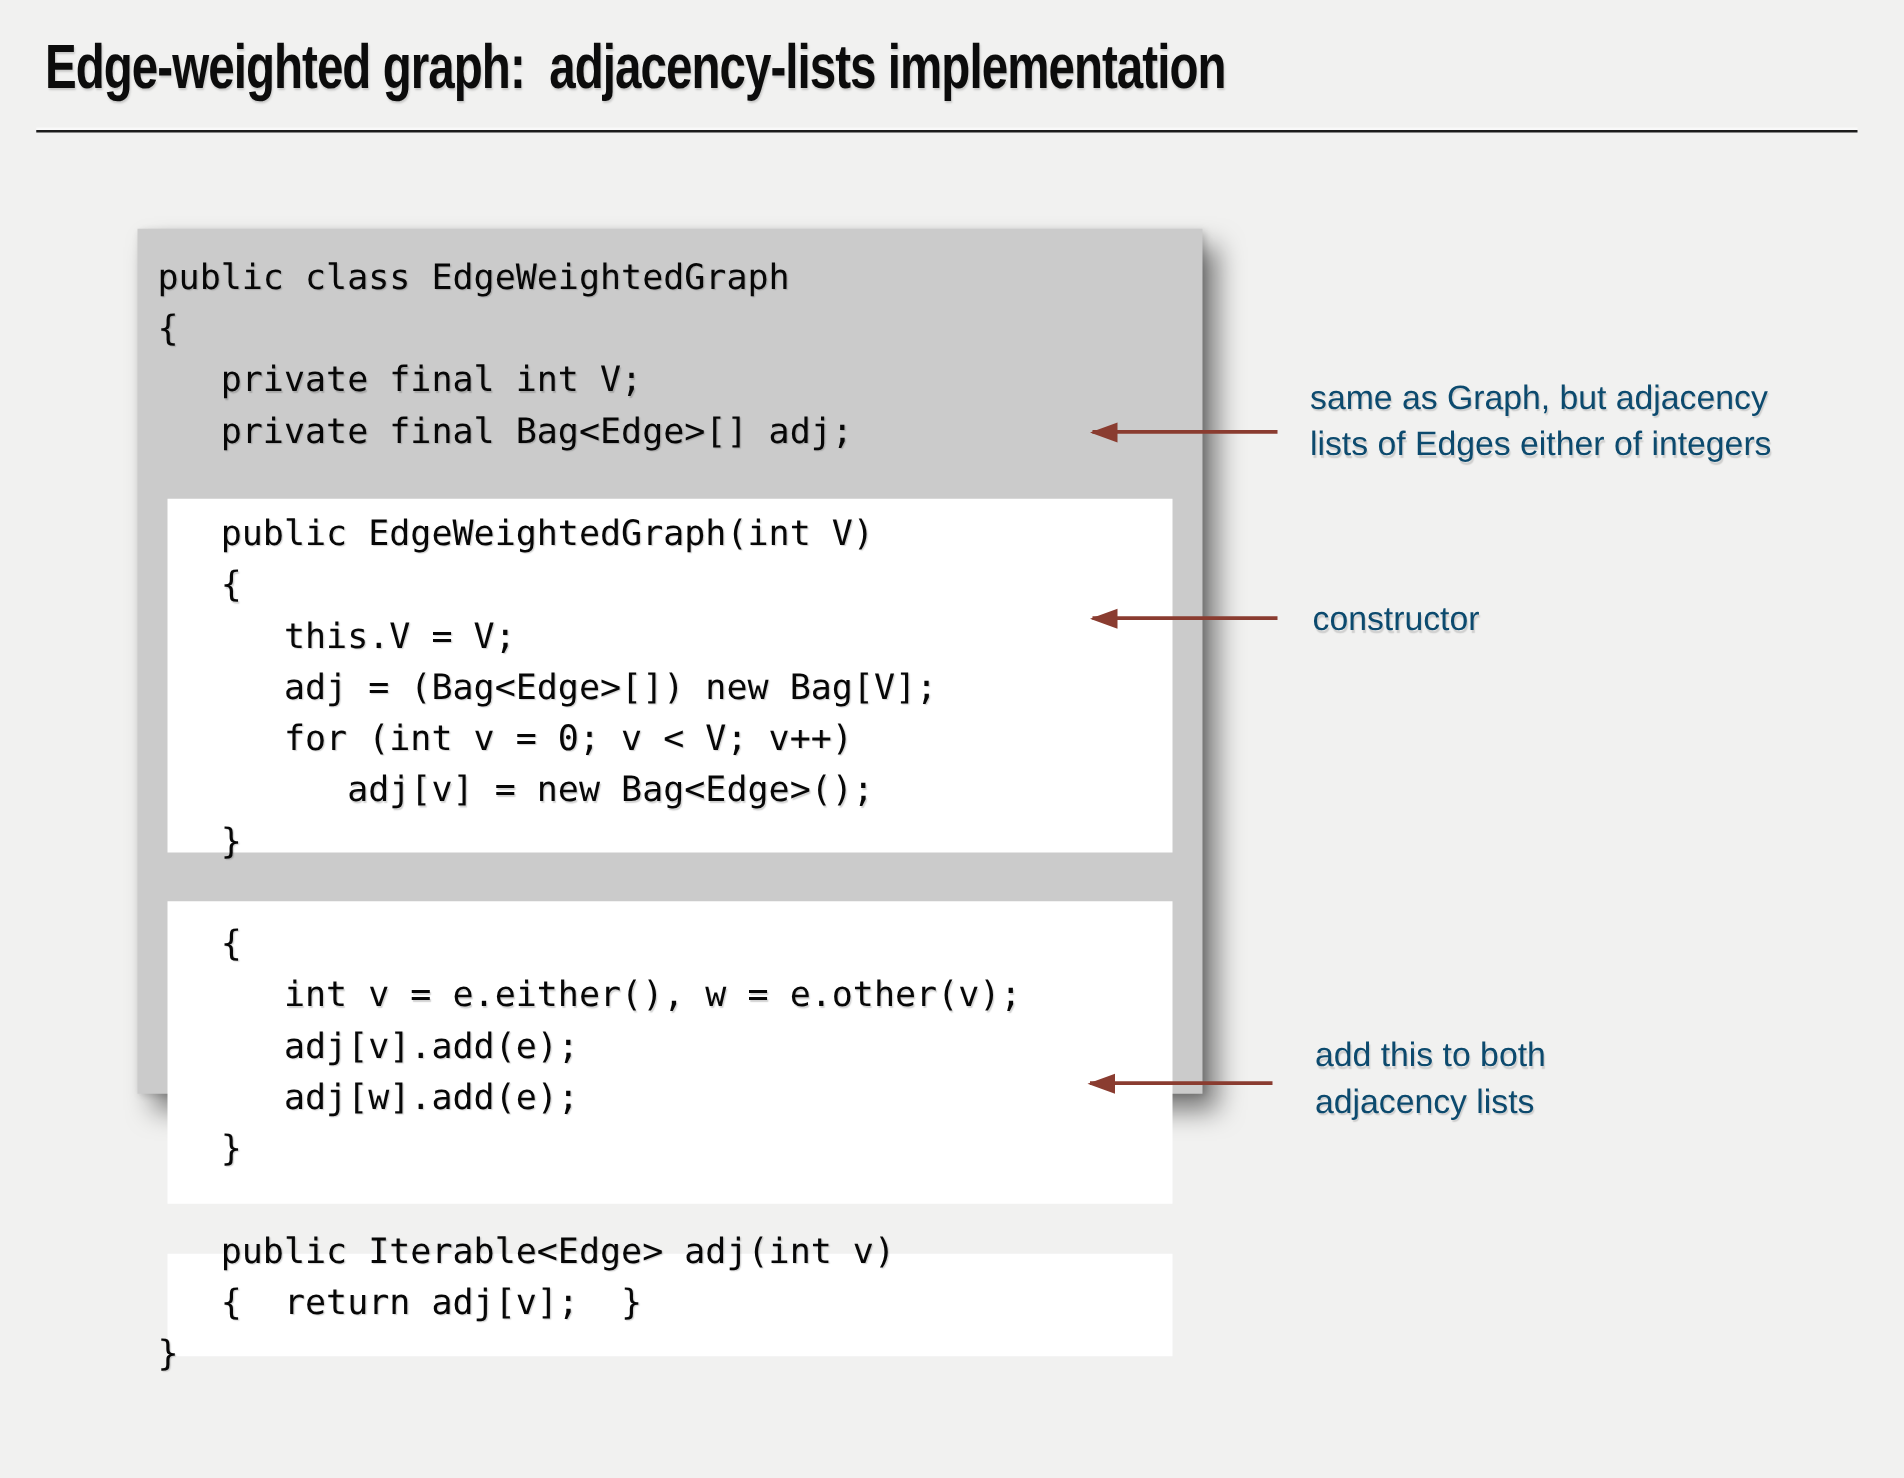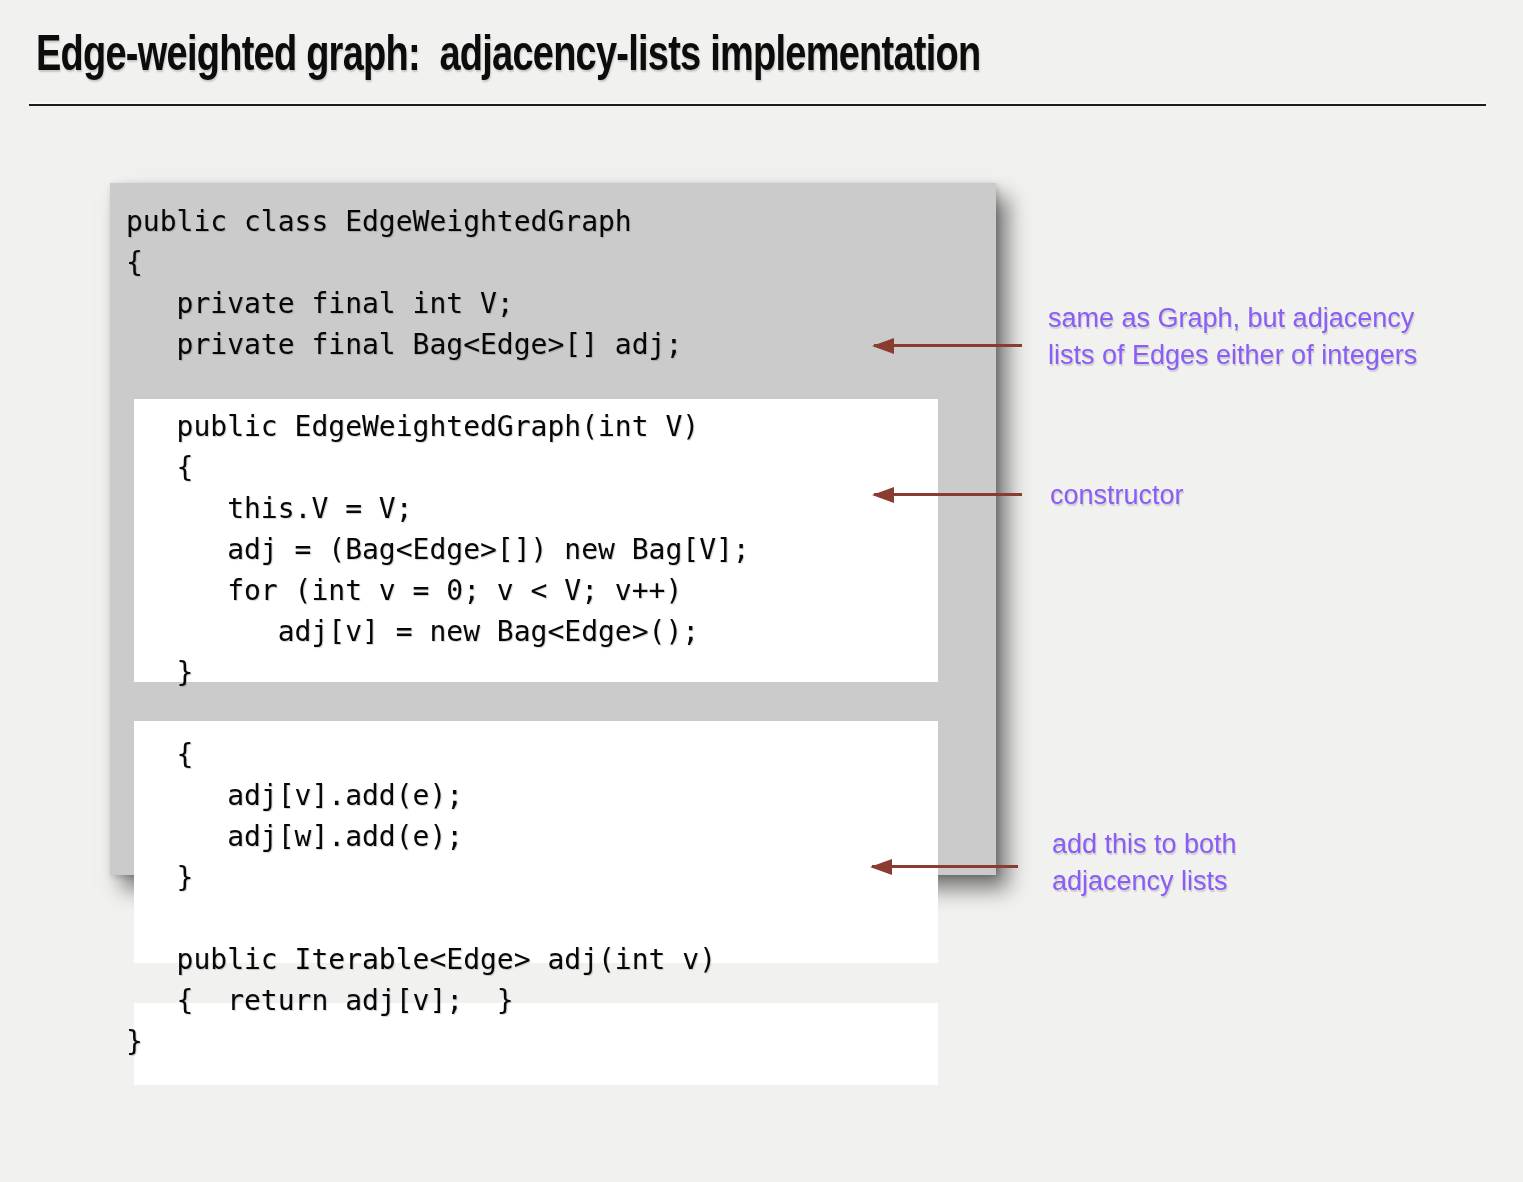--- a/index.html
+++ b/index.html
@@ -42,21 +42,20 @@
 
   
   .code-panel {
     position: absolute;
     left: 110px;
     top: 183px;
     width: 852px;
     height: 692px;
     background: #cbcbcb;
     box-shadow: 12px 14px 20px rgba(0,0,0,0.50), 2px 2px 6px rgba(0,0,0,0.18);
-    padding-left: 34px;
   }
   .highlight-box {
     position: absolute;
     left: 24px;
     width: 804px;
     background: #ffffff;
   }
   .hl-constructor { top: 216px; height: 283px; }
   .hl-addedge     { top: 538px; height: 242px; }
   .hl-adj         { top: 820px; height:  82px; }
@@ -72,21 +71,21 @@
   }
   .code-line {
     height: 41px;
     line-height: 41px;
     white-space: pre;
   }
 
   
   .annotation {
     position: absolute;
-    color: #8b5cf6;
+    color: #0c4a6e;
     font-size: 27px;
     line-height: 37px;
     text-shadow: 1px 2px 1px rgba(0,0,0,0.15);
     font-family: "Liberation Sans", sans-serif;
   }
   .ann-same   { left: 1048px; top: 300px; }
   .ann-ctor   { left: 1050px; top: 477px; }
   .ann-add    { left: 1052px; top: 826px; }
 
   .arrow {
@@ -128,20 +127,21 @@
     <div class="code-line"></div>
     <div class="code-line">   public EdgeWeightedGraph(int V)</div>
     <div class="code-line">   {</div>
     <div class="code-line">      this.V = V;</div>
     <div class="code-line">      adj = (Bag&lt;Edge&gt;[]) new Bag[V];</div>
     <div class="code-line">      for (int v = 0; v &lt; V; v++)</div>
     <div class="code-line">         adj[v] = new Bag&lt;Edge&gt;();</div>
     <div class="code-line">   }</div>
     <div class="code-line"></div>
     <div class="code-line">   {</div>
+    <div class="code-line">      int v = e.either(), w = e.other(v);</div>
     <div class="code-line">      adj[v].add(e);</div>
     <div class="code-line">      adj[w].add(e);</div>
     <div class="code-line">   }</div>
     <div class="code-line"></div>
     <div class="code-line">   public Iterable&lt;Edge&gt; adj(int v)</div>
     <div class="code-line">   {  return adj[v];  }</div>
     <div class="code-line">}</div>
   </div>
 </div>
 

